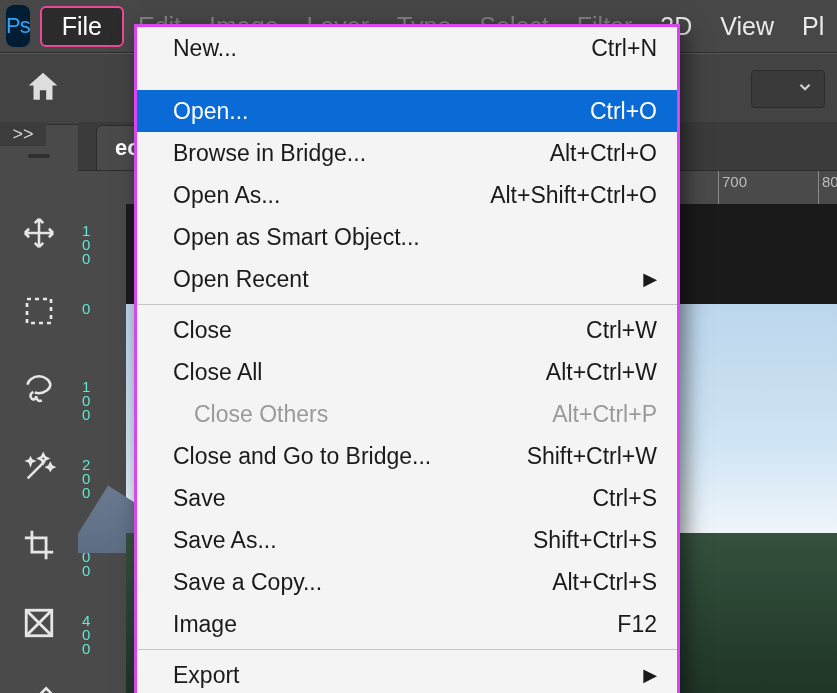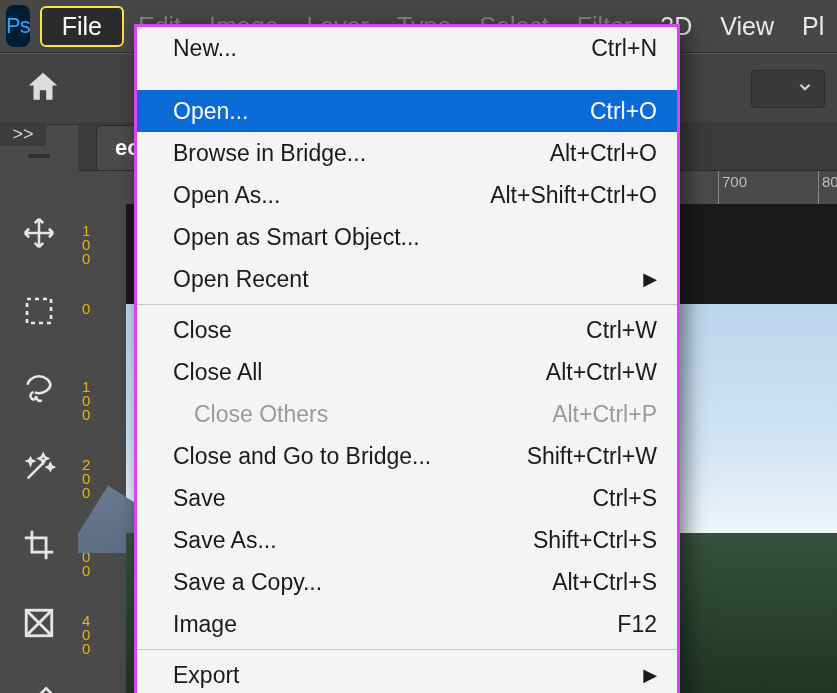--- a/index.html
+++ b/index.html
@@ -6,21 +6,21 @@
     font-family:"Segoe UI","Helvetica Neue",Arial,sans-serif;
     background:#4a4a4a;color:#e8e8e8;-webkit-font-smoothing:antialiased;}
   
   .menubar{display:flex;align-items:center;height:52px;background:#474747;
     border-bottom:1px solid #2e2e2e;position:relative;z-index:10;}
   .ps-logo{width:42px;height:42px;margin:0 10px 0 6px;border-radius:8px;
     background:#001d34;display:flex;align-items:center;justify-content:center;
     color:#2fa3f7;font-weight:400;font-size:22px;letter-spacing:-1px;}
   .menu-item{font-size:25px;color:#eaeaea;padding:6px 14px;border-radius:6px;
     cursor:default;}
-  .menu-item.active{background:#2b2b2b;border:2px solid #fde047;padding:4px 20px;
+  .menu-item.active{background:#2b2b2b;border:2px solid #ec4899;padding:4px 20px;
     color:#fff;}
   .menu-item.hidden-behind{opacity:.35;}
   
   .optionsbar{display:flex;align-items:center;height:70px;background:#434343;
     border-top:1px solid #5a5a5a;border-bottom:1px solid #2e2e2e;}
   .home-icon{margin-left:24px;color:#ddd;}
   .opt-field{margin-left:auto;margin-right:12px;width:62px;height:36px;
     background:#3a3a3a;border:1px solid #2b2b2b;border-radius:4px;
     display:flex;align-items:center;justify-content:flex-end;padding-right:10px;}
   .opt-field svg{color:#cfcfcf;}
@@ -45,21 +45,21 @@
   .tab{height:44px;background:#4a4a4a;border:1px solid #2c2c2c;border-bottom:none;
     border-radius:6px 6px 0 0;padding:0 18px;display:flex;align-items:center;
     color:#fff;font-size:22px;font-weight:600;}
   .ruler-h{height:34px;background:#4a4a4a;position:relative;color:#bdbdbd;
     font-size:15px;border-bottom:1px solid #2c2c2c;}
   .ruler-h .tick-major{position:absolute;top:0;height:34px;width:1px;
     background:#8a8a8a;}
   .ruler-h .tick-label{position:absolute;top:2px;transform:translateX(4px);}
   .hstage{position:absolute;top:82px;left:48px;right:0;bottom:0;background:#2b2b2b;}
   .ruler-v{position:absolute;top:82px;left:0;width:48px;bottom:0;background:#4a4a4a;
-    color:#eab308;font-size:15px;border-right:1px solid #2c2c2c;}
+    color:#5eead4;font-size:15px;border-right:1px solid #2c2c2c;}
   .ruler-v .vlabel{position:absolute;left:4px;line-height:14px;width:18px;
     word-break:break-all;letter-spacing:4px;}
   
   .darkband{position:absolute;left:0;right:0;top:0;height:100px;background:#1a1a1a;}
   .landscape{position:absolute;left:0;right:0;top:100px;bottom:0;
     background:
       linear-gradient(180deg,#bcd6ec 0%,#cfe4f4 35%,#e9f2f9 55%,#f2f6fa 60%,#5f7d6a 62%,#3d5a46 100%);}
   .mtn{position:absolute;bottom:140px;left:-60px;width:420px;height:150px;
     background:linear-gradient(180deg,#7a8aa0 0%,#5c6d84 100%);
     clip-path:polygon(0% 100%,10% 55%,24% 80%,40% 20%,55% 65%,72% 10%,88% 60%,100% 30%,100% 100%);}   

